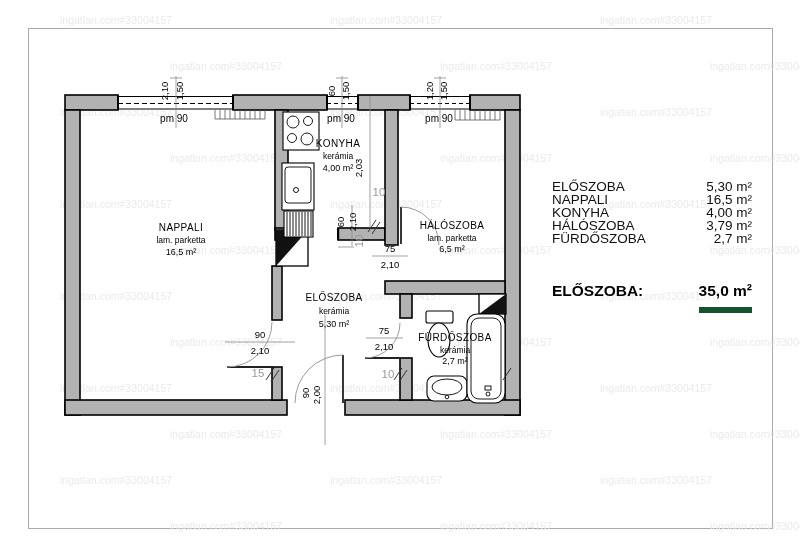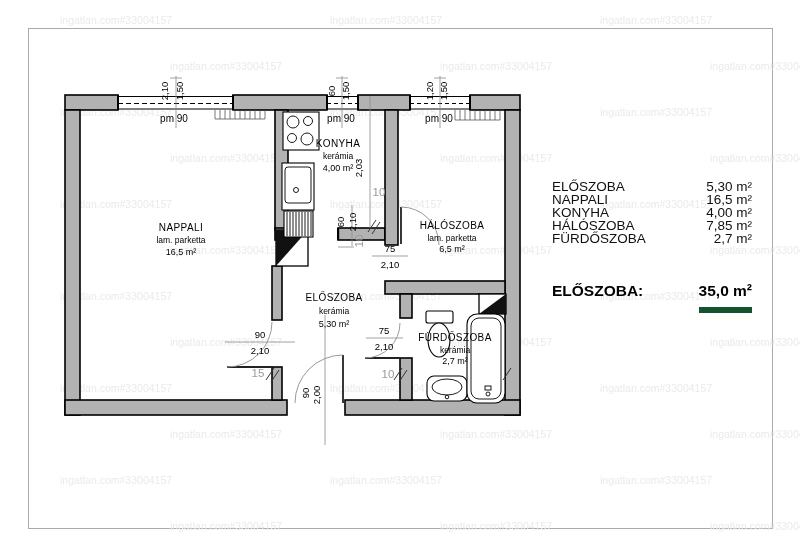--- a/index.html
+++ b/index.html
@@ -299,21 +299,21 @@
     <div class="lrow">
       <span>NAPPALI</span>
       <span class="val">16,5 m²</span>
     </div>
     <div class="lrow">
       <span>KONYHA</span>
       <span class="val">4,00 m²</span>
     </div>
     <div class="lrow">
       <span>HÁLÓSZOBA</span>
-      <span class="val">7,85 m²</span>
+      <span class="val">3,79 m²</span>
     </div>
     <div class="lrow">
       <span>FÜRDŐSZOBA</span>
       <span class="val">2,7 m²</span>
     </div>
     <div class="ltotal">
       <span>ELŐSZOBA:</span>
       <span class="val">35,0 m²</span>
     </div>
   </div>

